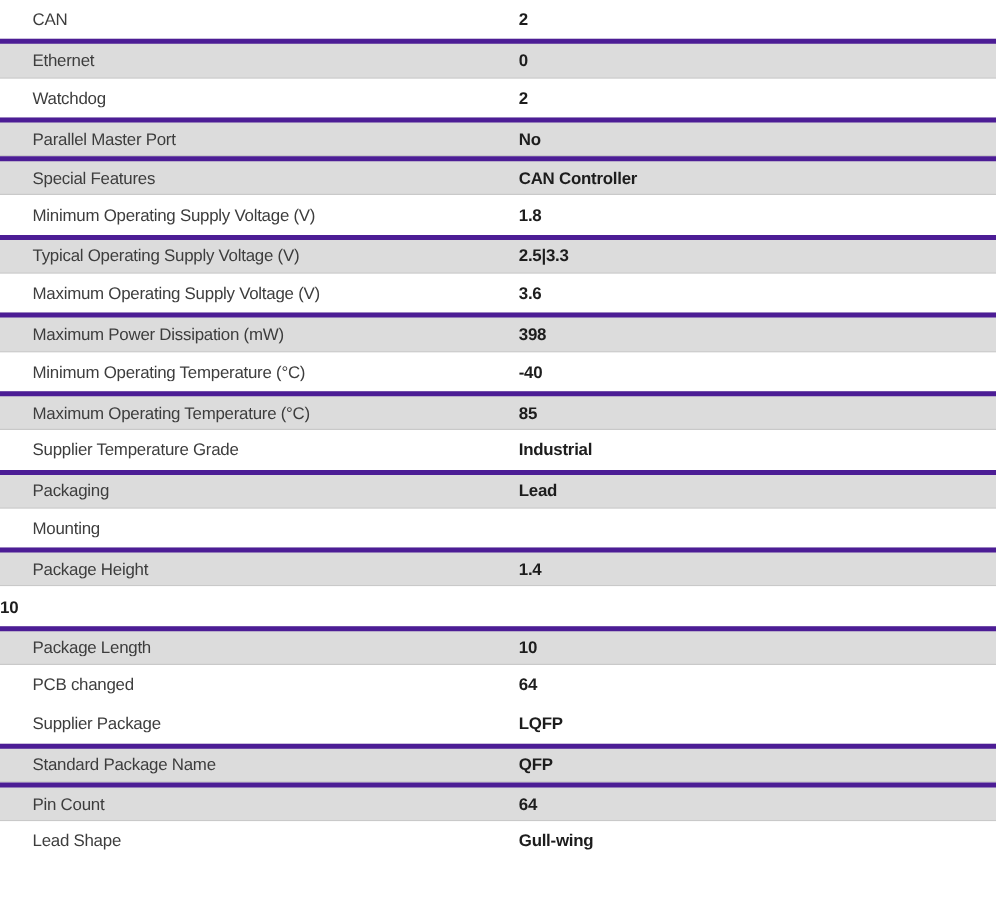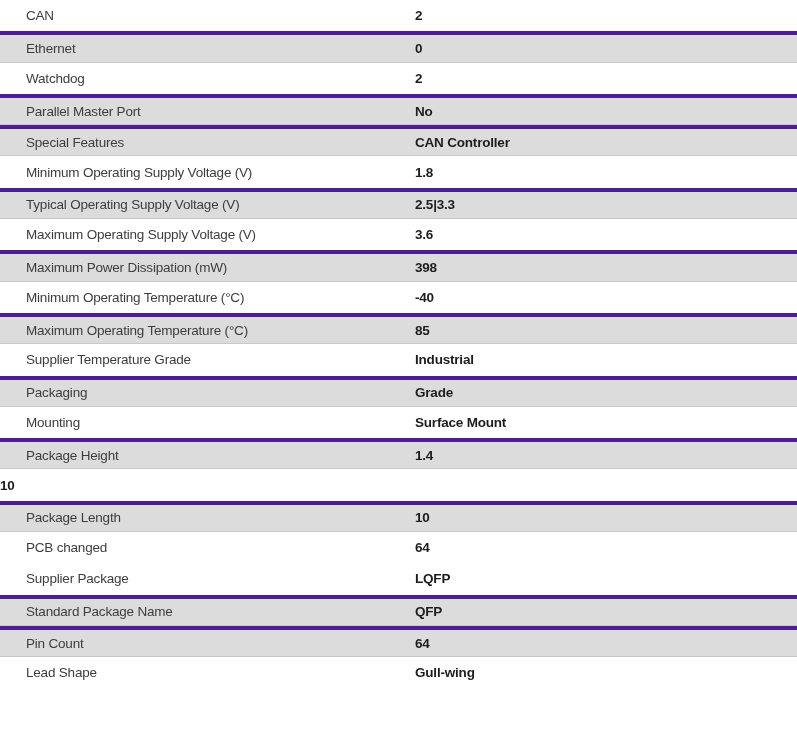--- a/index.html
+++ b/index.html
@@ -106,26 +106,25 @@
     <div class="spec-value">85</div>
   </div>
 
   <div class="spec-row">
     <div class="spec-label">Supplier Temperature Grade</div>
     <div class="spec-value">Industrial</div>
   </div>
 
   <div class="spec-row alt">
     <div class="spec-label">Packaging</div>
-    <div class="spec-value">Grade</div>
+    <div class="spec-value">Lead</div>
   </div>
 
   <div class="spec-row">
     <div class="spec-label">Mounting</div>
-    <div class="spec-value">Surface Mount</div>
   </div>
 
   <div class="spec-row alt">
     <div class="spec-label">Package Height</div>
     <div class="spec-value">1.4</div>
   </div>
 
   <div class="spec-row">
     <div class="spec-value">10</div>
   </div>

